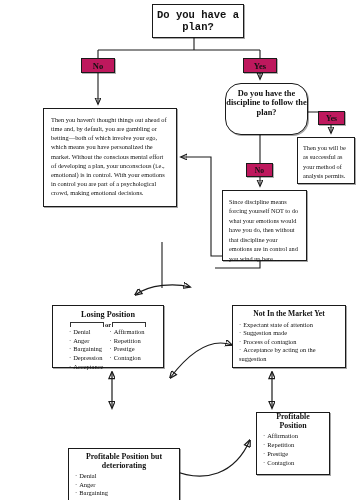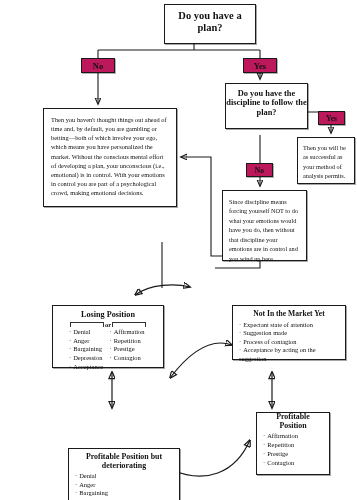--- a/index.html
+++ b/index.html
@@ -29,34 +29,34 @@
     position:absolute;
     border:1px solid #1a1a1a;
     background:#be185d;
     box-sizing:border-box;
     text-align:center;
     font-weight:bold;
     box-shadow:1px 1px 0 rgba(0,0,0,.3);
   }
 
   
-  #n-plan{left:164px;top:4px;width:92px;height:40px;}
+  #n-plan{left:152px;top:4px;width:92px;height:34px;font-family:Liberation Mono, monospace;}
   #n-plan .title{font-size:10.5px;padding-top:5px;}
 
   #lbl-no-plan{left:81px;top:58px;width:34px;height:15px;font-size:8.5px;line-height:15px;}
   #lbl-yes-plan{left:243px;top:58px;width:34px;height:15px;font-size:8.5px;line-height:15px;}
 
   
   #n-noplan-text{left:43px;top:108px;width:134px;height:99px;padding:6px 7px;}
   #n-noplan-text p{
     margin:0;font-size:6.4px;line-height:1.43;text-align:left;
   }
 
   
-  #n-discipline{left:225px;top:83px;width:83px;height:46px;}
+  #n-discipline{left:225px;top:83px;width:83px;height:52px;border-radius:16px;}
   #n-discipline .title{font-size:8.4px;padding-top:5px;}
 
   #lbl-yes-disc{left:318px;top:111px;width:27px;height:14px;font-size:7.6px;line-height:14px;}
   #lbl-no-disc{left:246px;top:163px;width:27px;height:14px;font-size:7.6px;line-height:14px;}
 
   #n-success{left:297px;top:137px;width:58px;height:47px;padding:5px 5px;}
   #n-success p{margin:0;font-size:6.3px;line-height:1.5;}
 
   #n-nodiscipline{left:222px;top:190px;width:85px;height:71px;padding:6px 6px;}
   #n-nodiscipline p{margin:0;font-size:6.3px;line-height:1.5;}
@@ -69,21 +69,21 @@
   .two-col li{font-size:6.5px;line-height:1.32;white-space:nowrap;}
   .two-col li:before{content:"\00B7";margin-right:2px;}
   .orrow{
     display:flex;align-items:center;justify-content:center;
     font-size:6.5px;font-weight:bold;height:8px;margin-bottom:0px;
   }
   .orrow .br{
     flex:1;height:4px;border:1px solid #333;border-bottom:none;margin:0 1px;
   }
 
-  #n-notyet{line-height:1.3;left:232px;top:305px;width:114px;height:55px;padding:4px 6px;}
+  #n-notyet{line-height:1.3;left:232px;top:305px;width:114px;height:63px;padding:4px 6px;}
   #n-notyet .title{font-size:7.6px;margin-bottom:2px;}
   #n-notyet ul{margin:0;padding:0;list-style:none;}
   #n-notyet li{font-size:6.4px;line-height:1.35;}
   #n-notyet li:before{content:"\00B7";margin-right:2px;}
 
   #n-deteriorating{left:68px;top:412px;width:112px;height:66px;padding:4px 6px;margin-top:36px;}
   #n-deteriorating .title{font-size:7.9px;margin-bottom:1px;}
   #n-deteriorating ul{margin:0;padding:0;list-style:none;}
   #n-deteriorating li{font-size:6.5px;line-height:1.36;}
   #n-deteriorating li:before{content:"\00B7";margin-right:2px;}

